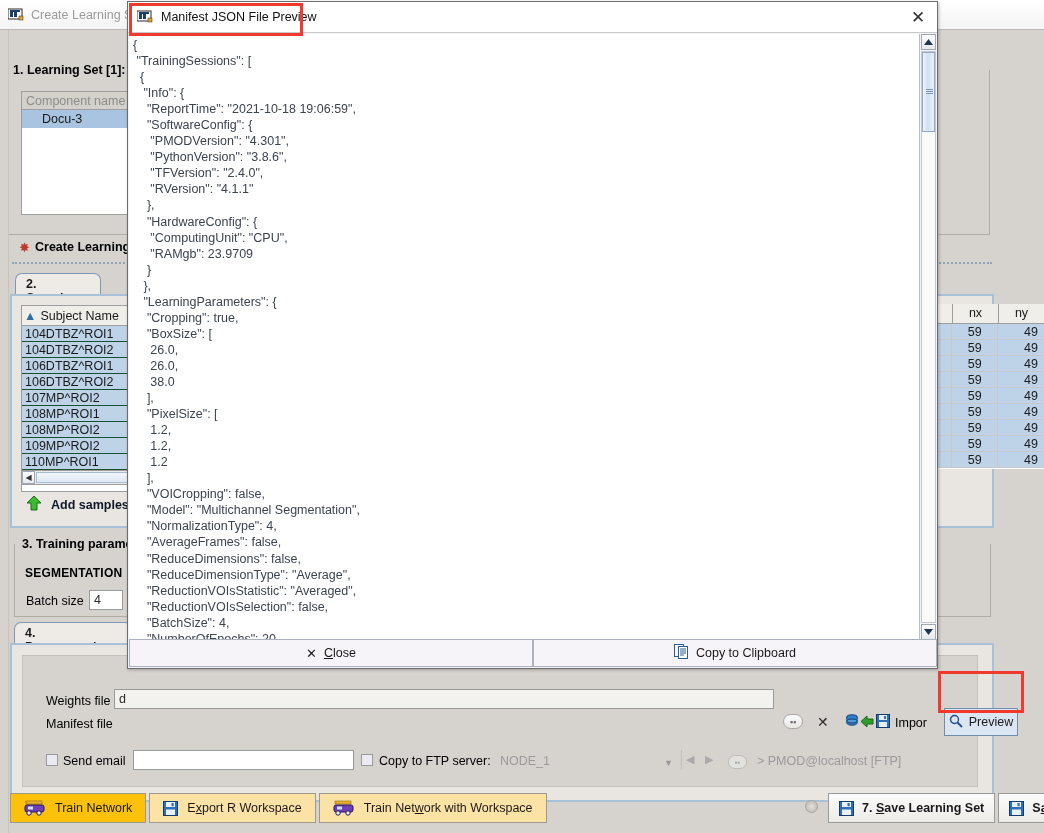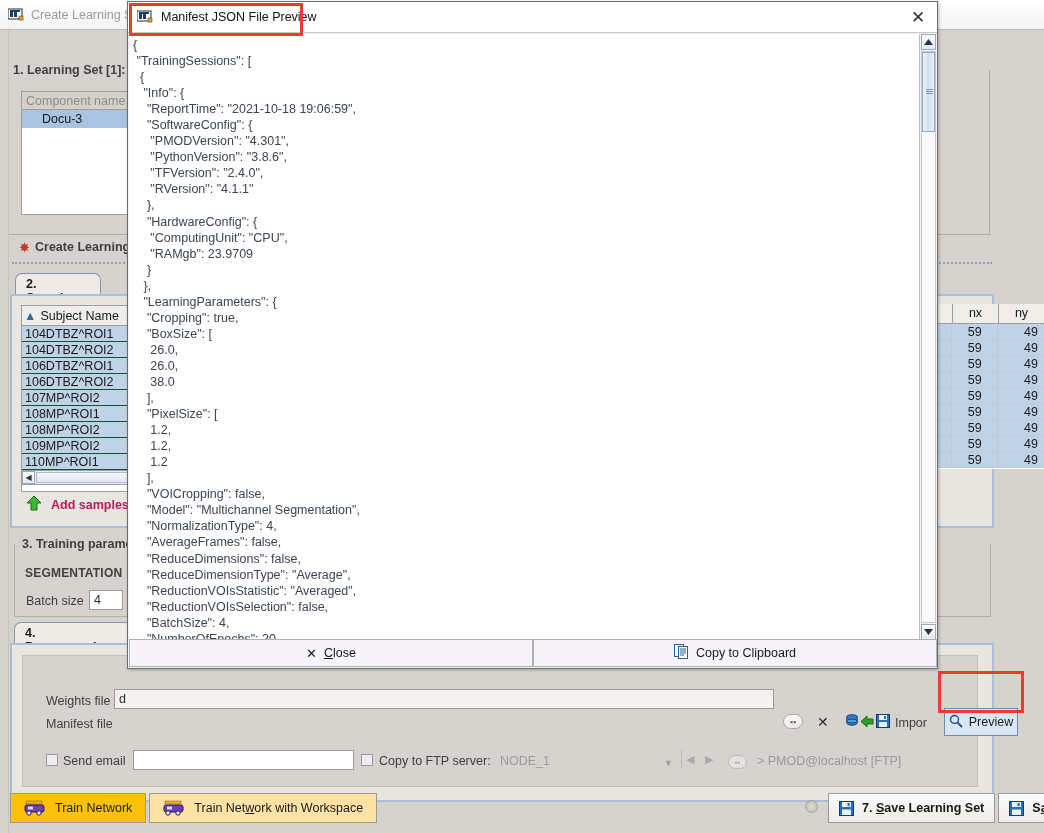--- a/index.html
+++ b/index.html
@@ -18,21 +18,21 @@
   }
   .bg-title-text{color:#9b9b9b;font-size:12.5px;margin-left:7px;}
   .pmod-icon{
     width:16px;height:14px;position:relative;flex:none;
   }
   .pmod-icon svg{display:block}
 
   .bg-body{position:absolute;left:0;top:30px;width:1044px;height:803px;background:#d6d2ce;}
 
   
-  .grp-label{font-weight:bold;font-size:12.5px;color:#be185d;}
+  .grp-label{font-weight:bold;font-size:12.5px;color:#0f172a;}
   .group-box{position:absolute;border:1px solid #b0aca6;border-top:none;}
 
   
   .list-panel{position:absolute;background:#fff;border:1px solid #9e9e9e;}
   .list-header{
     height:18px;background:#d4d0ca;border-bottom:1px solid #9e9e9e;
     color:#8d8d8d;font-size:12.5px;padding-left:4px;line-height:18px;
     box-sizing:border-box;
   }
   .list-row{height:18px;line-height:18px;padding-left:20px;font-size:12.5px;box-sizing:border-box;}
@@ -62,21 +62,21 @@
     box-sizing:border-box;cursor:default;
   }
   .btn-orange{background:#fde2a6;border:1px solid #a09a8c;}
   .btn-gold{background:#fcc10a;border:1px solid #a09a8c;}
 
   .field{
     position:absolute;background:#f4f2ef;border:1px solid #9a9a9a;
     font-size:12.5px;line-height:18px;padding-left:4px;box-sizing:border-box;
     color:#2b2b2b;white-space:nowrap;overflow:hidden;
   }
-  .lbl{position:absolute;font-size:12.5px;color:#404040;white-space:nowrap;}
+  .lbl{position:absolute;font-size:12.5px;color:#000000;white-space:nowrap;}
   .lbl-dim{color:#9b9b9b;}
   .chk{
     position:absolute;width:12px;height:12px;background:#eceaf4;
     border:1px solid #9a9a9a;box-sizing:border-box;
   }
 
   
   #dialog{
     position:absolute;left:127px;top:1px;width:811px;height:668px;
     background:#f4f2f6;border:1px solid #6d6d6d;box-sizing:border-box;
@@ -329,20 +329,31 @@
             <svg width="22" height="16" viewBox="0 0 22 16">
               <rect x="2" y="1" width="16" height="3" fill="#e8b22a"></rect>
               <rect x="2" y="1" width="16" height="3" fill="none" stroke="#7a5a0c" stroke-width=".5"></rect>
               <rect x="1" y="5" width="19" height="7" rx="2" fill="#6e3fb5" stroke="#2c1560"></rect>
               <rect x="4" y="6.5" width="5" height="3" fill="#cfe3f7"></rect>
               <circle cx="5" cy="13" r="2.2" fill="#e9eef5" stroke="#2c1560"></circle>
               <circle cx="15" cy="13" r="2.2" fill="#e9eef5" stroke="#2c1560"></circle>
             </svg>
           </span>
           <span style="font-size: 12.5px;">Train Network</span>
+        </div>
+        <div class="btn btn-orange" style="height: 30px; padding: 0px 13px; gap: 9px;">
+          <span style="display: flex;">
+            <svg width="15" height="15" viewBox="0 0 15 15">
+              <rect x="0.5" y="0.5" width="14" height="14" fill="#2b6fba" stroke="#123c6e"></rect>
+              <rect x="3" y="1" width="9" height="5" fill="#eaf0f8"></rect>
+              <rect x="3" y="8.5" width="9" height="5.5" fill="#eaf0f8"></rect>
+              <rect x="8.5" y="2" width="2.2" height="3.2" fill="#2b6fba"></rect>
+            </svg>
+          </span>
+          <span style="font-size: 12.5px;">E<span style="text-decoration:underline">x</span>port R Workspace</span>
         </div>
         <div class="btn btn-orange" style="height: 30px; padding: 0px 13px; gap: 9px;">
           <span style="display: flex;">
             <svg width="22" height="16" viewBox="0 0 22 16">
               <rect x="2" y="1" width="16" height="3" fill="#e8b22a"></rect>
               <rect x="2" y="1" width="16" height="3" fill="none" stroke="#7a5a0c" stroke-width=".5"></rect>
               <rect x="1" y="5" width="19" height="7" rx="2" fill="#6e3fb5" stroke="#2c1560"></rect>
               <rect x="4" y="6.5" width="5" height="3" fill="#cfe3f7"></rect>
               <circle cx="5" cy="13" r="2.2" fill="#e9eef5" stroke="#2c1560"></circle>
               <circle cx="15" cy="13" r="2.2" fill="#e9eef5" stroke="#2c1560"></circle>

